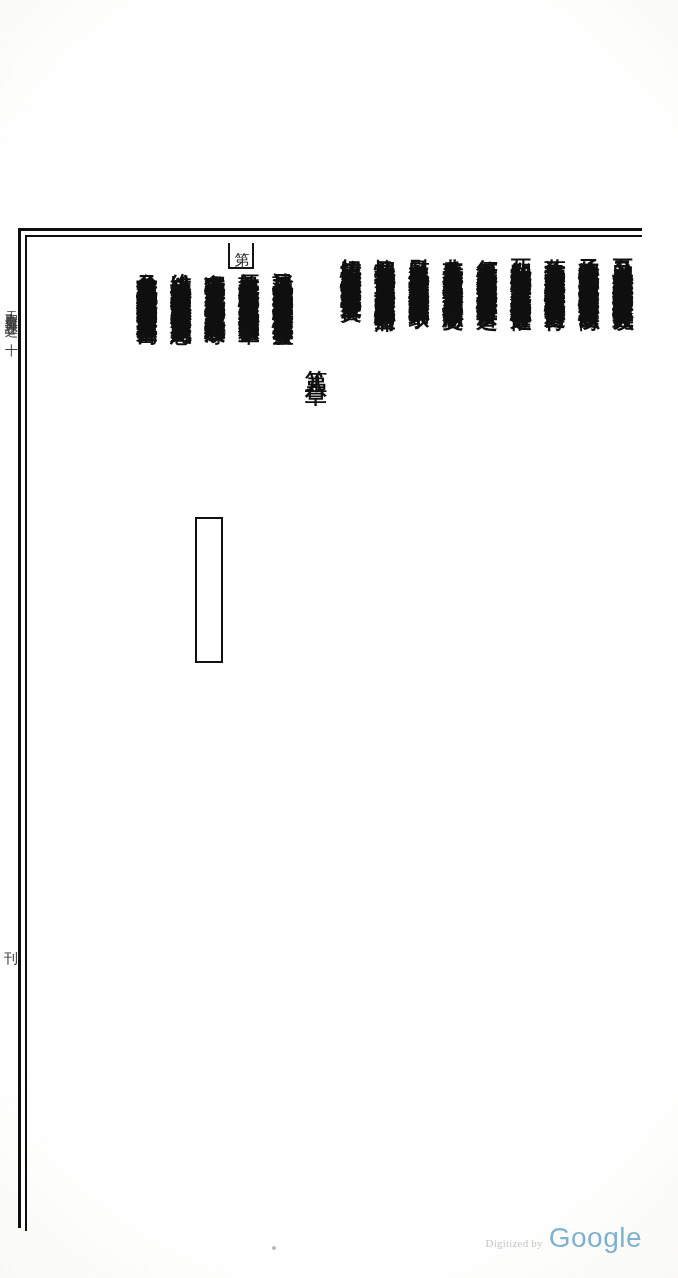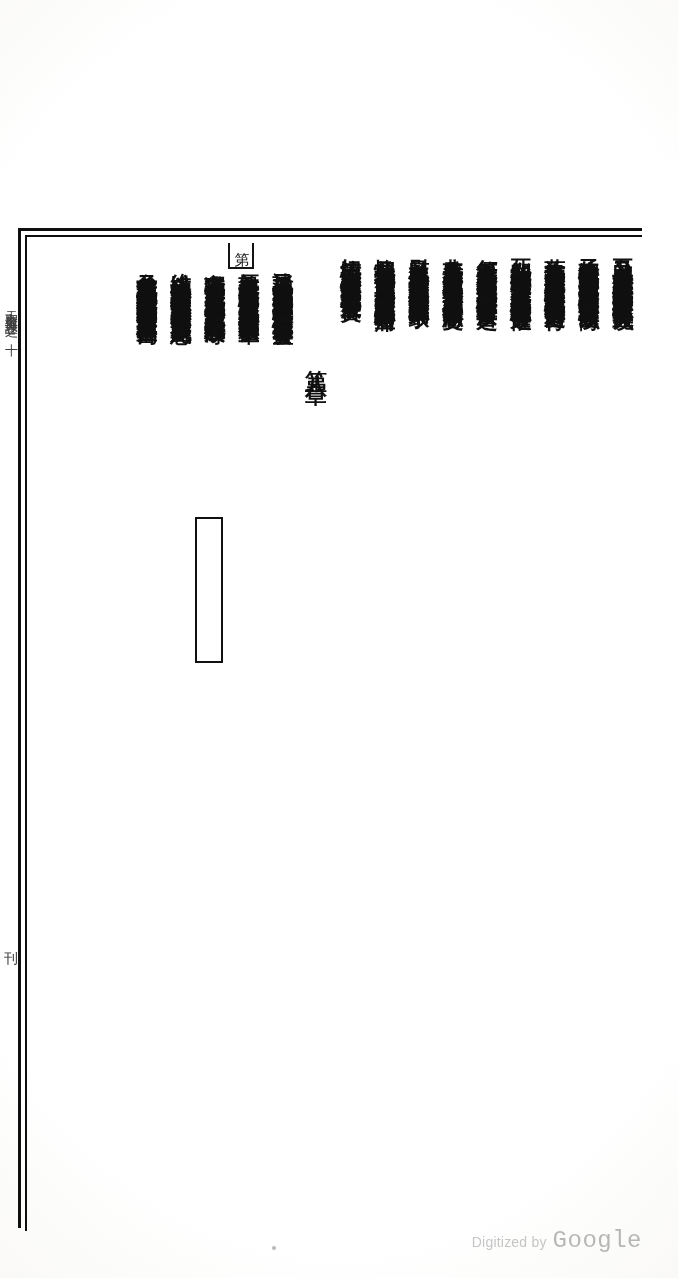--- a/index.html
+++ b/index.html
@@ -164,29 +164,29 @@
   #watermark {
     position: absolute;
     right: 36px;
     bottom: 24px;
     display: flex;
     align-items: baseline;
     gap: 6px;
     opacity: .5;
   }
   #watermark .digi {
-    font-family: Liberation Sans, sans-serif;
-    font-size: 14px;
+    font-family: Liberation Serif, serif;
+    font-size: 11px;
     color: #8d8d8d;
     letter-spacing: .2px;
   }
   #watermark .goog {
-    font-family: Liberation Mono, monospace;
-    font-size: 24px;
-    color: #737373;
+    font-family: Liberation Sans, sans-serif;
+    font-size: 28px;
+    color: #0369a1;
     letter-spacing: .5px;
   }
 
   
   #bottom-dot {
     position: absolute;
     left: 272px;
     bottom: 28px;
     width: 4px;
     height: 4px;

